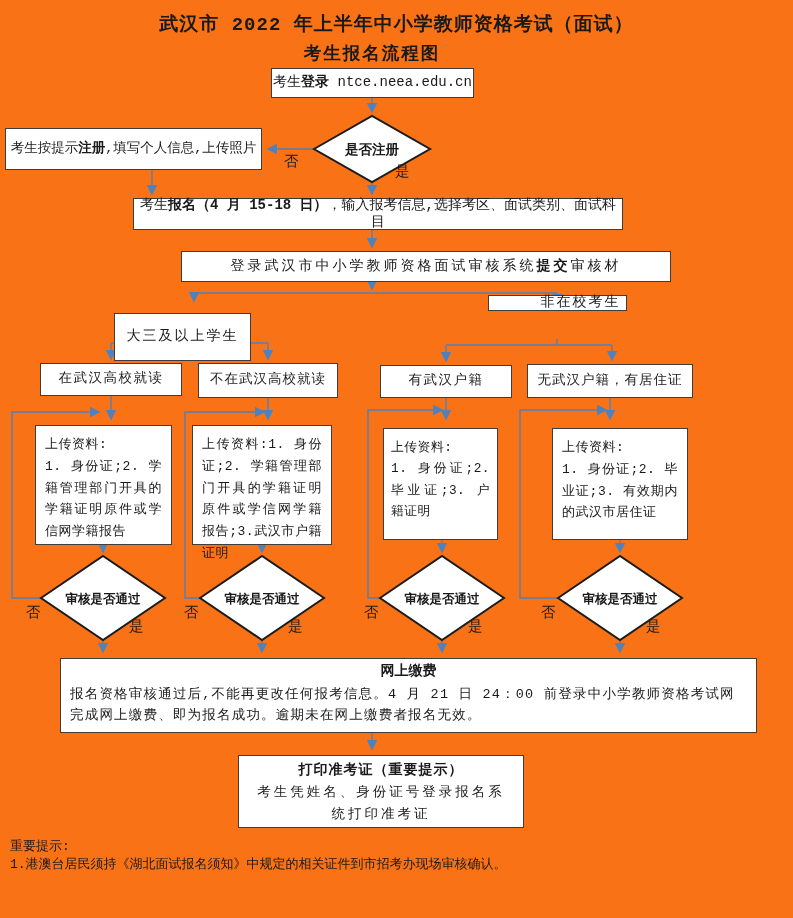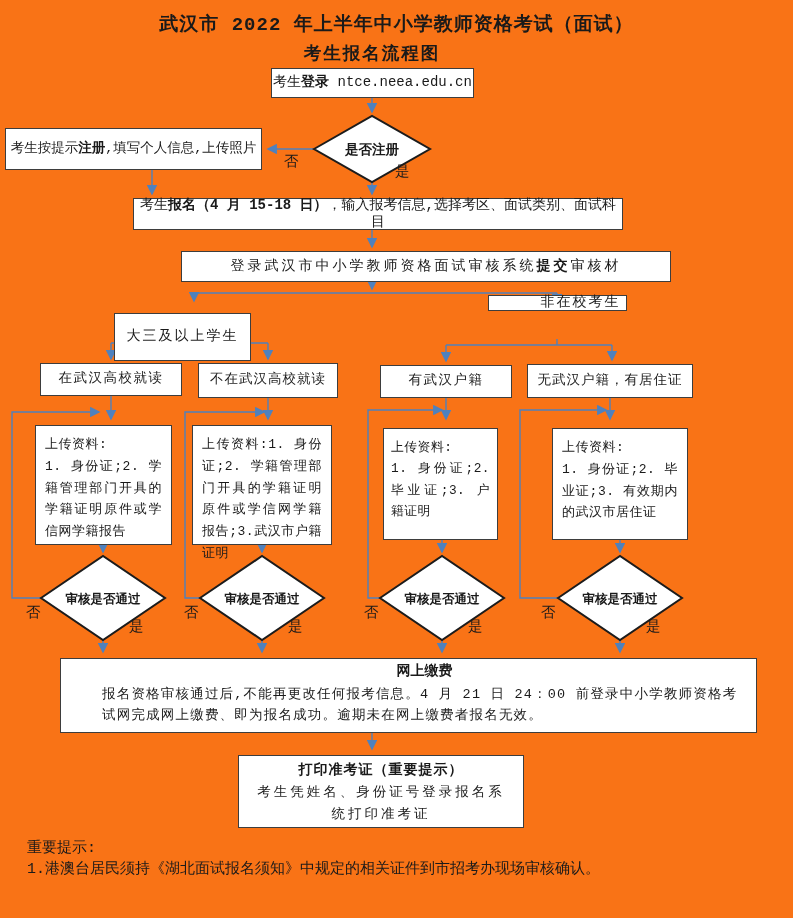--- a/index.html
+++ b/index.html
@@ -28,21 +28,21 @@
     font-size:19px;font-weight:700;letter-spacing:1px;z-index:2;
   }
   .title2{
     position:absolute;left:0;top:41px;width:744px;text-align:center;
     font-size:17.5px;font-weight:700;letter-spacing:2px;z-index:2;
   }
   .pay-title{font-weight:700;font-size:14px;text-align:center;margin:4px 0 3px 0;}
   .pay-body{font-size:13.5px;line-height:1.6;letter-spacing:1.2px;text-align:left;padding:0 9px;}
   .print-title{font-weight:700;font-size:14px;text-align:center;margin:6px 0 2px 0;letter-spacing:1px;}
   .print-body{font-size:13.5px;line-height:1.65;letter-spacing:3px;text-align:center;padding:0 13px;}
-  .notes{position:absolute;left:27px;top:838px;width:762px;font-size:15px;line-height:1.42;z-index:2;}
+  .notes{position:absolute;left:10px;top:838px;width:762px;font-size:13px;line-height:1.42;z-index:2;}
   .notes .item{margin:0;}
 </style>
 </head>
 <body>
 
 <div id="canvas">
 
   <svg id="connectors" width="793" height="918" viewBox="0 0 793 918" xmlns="http://www.w3.org/2000/svg">
     <defs>
       <marker id="arr" viewBox="0 0 10 10" refX="8.5" refY="5" markerWidth="7.5" markerHeight="7.5" orient="auto-start-reverse">
@@ -148,21 +148,21 @@
 
   <span class="yn" style="left:26px;top:603px;">否</span>
   <span class="yn" style="left:184px;top:603px;">否</span>
   <span class="yn" style="left:364px;top:603px;">否</span>
   <span class="yn" style="left:541px;top:603px;">否</span>
   <span class="yn" style="left:129px;top:617px;">是</span>
   <span class="yn" style="left:288px;top:617px;">是</span>
   <span class="yn" style="left:468px;top:617px;">是</span>
   <span class="yn" style="left:646px;top:617px;">是</span>
 
-  <div class="box" style="left:60px;top:658px;width:697px;height:75px;display:block;text-align:left;padding-left:32px;">
+  <div class="box" style="left:60px;top:658px;width:697px;height:75px;display:block;text-align:left;">
     <div class="pay-title">网上缴费</div>
     <div class="pay-body">报名资格审核通过后,不能再更改任何报考信息。4 月 21 日 24：00 前登录中小学教师资格考试网完成网上缴费、即为报名成功。逾期未在网上缴费者报名无效。</div>
   </div>
 
   <div class="box" style="left:238px;top:755px;width:286px;height:73px;display:block;">
     <div class="print-title">打印准考证（重要提示）</div>
     <div class="print-body">考生凭姓名、身份证号登录报名系统打印准考证</div>
   </div>
 
   <div class="notes">

